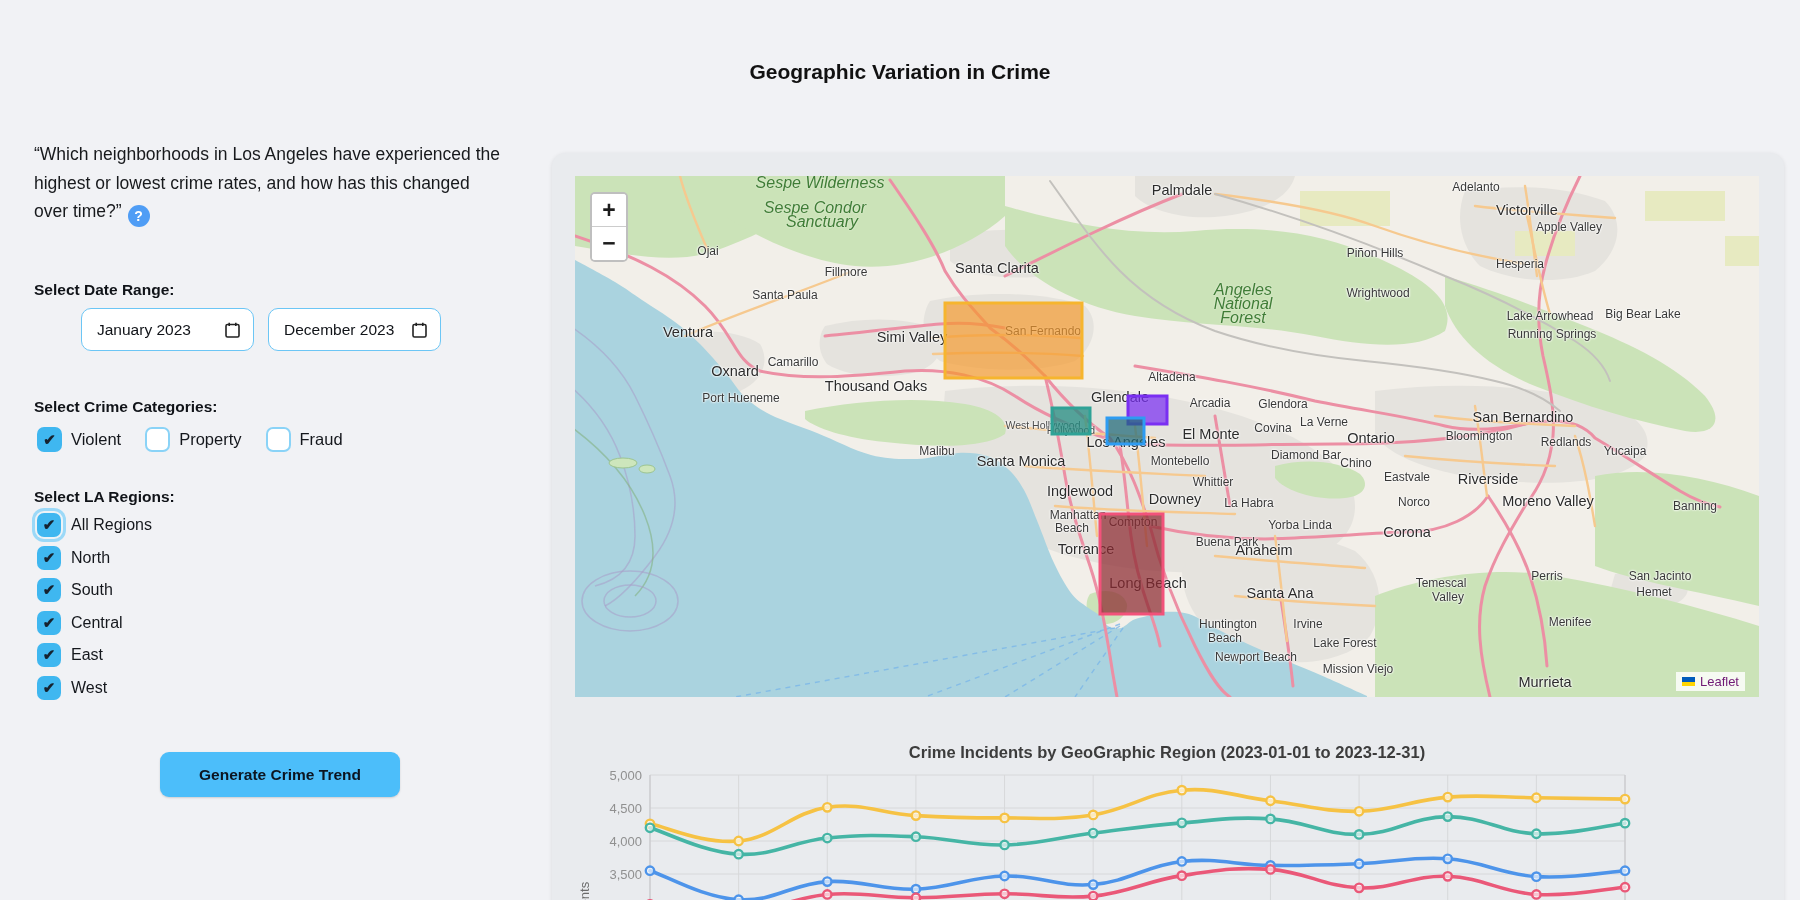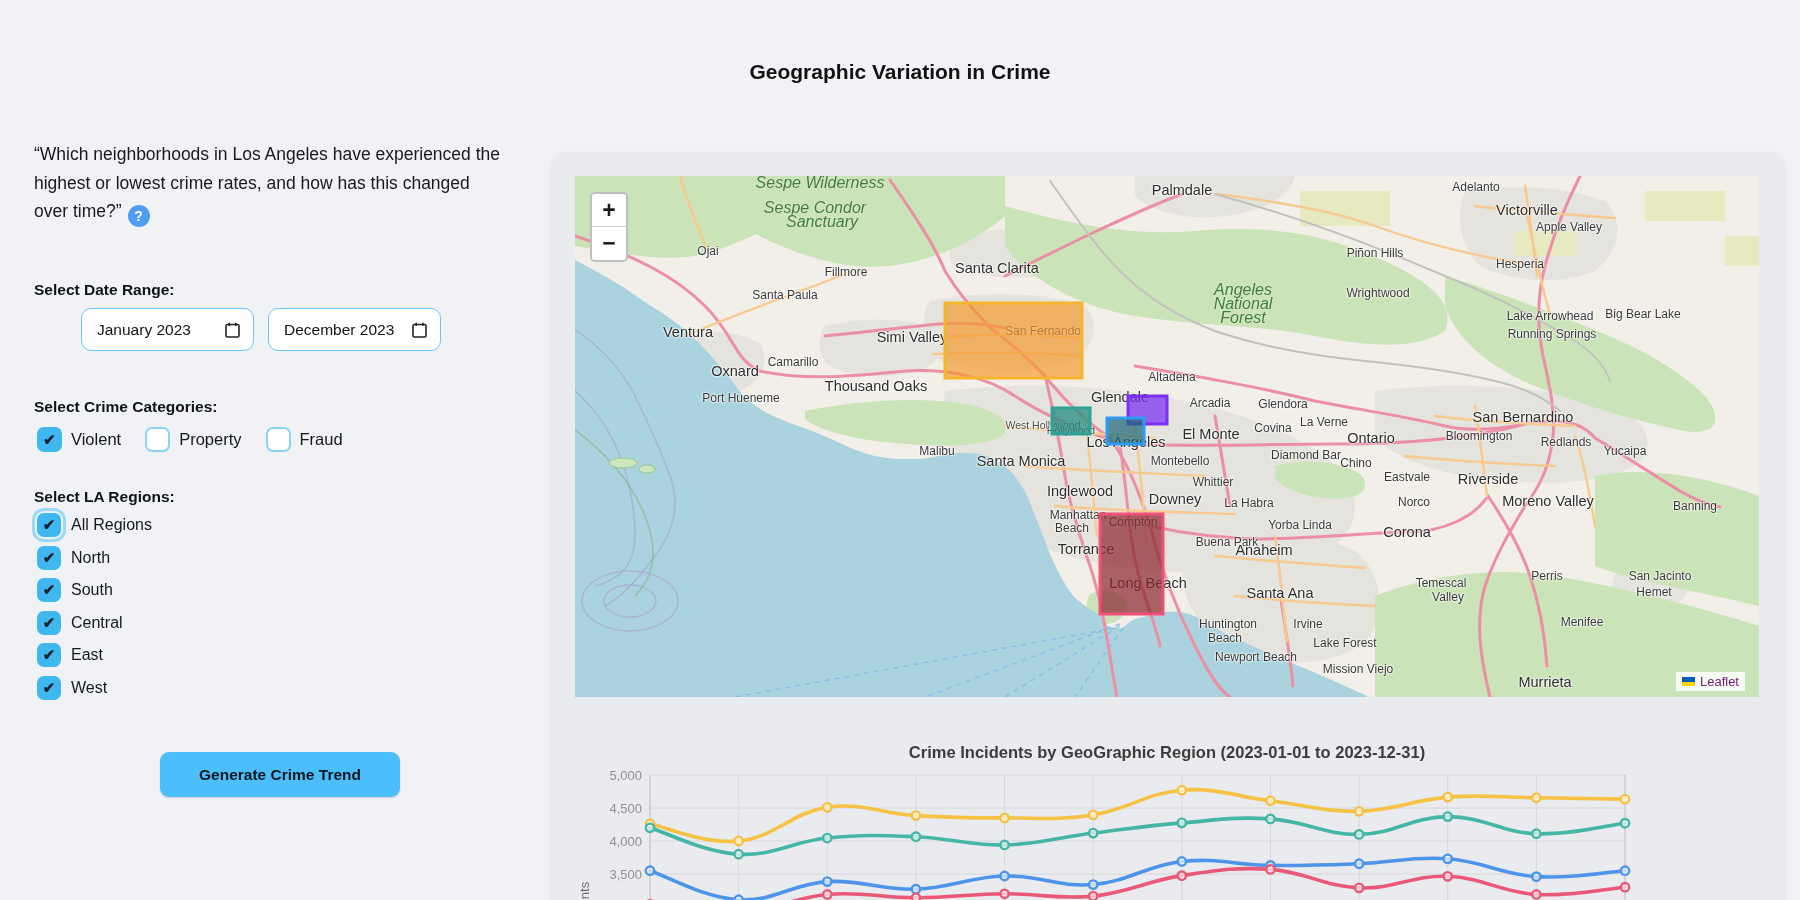--- a/index.html
+++ b/index.html
@@ -304,21 +304,21 @@
         <span class="mlabel md" style="left: 733px; top: 448px;">Irvine</span>
         <span class="mlabel md" style="left: 681px; top: 481px;">Newport Beach</span>
         <span class="mlabel md" style="left: 770px; top: 467px;">Lake Forest</span>
         <span class="mlabel md" style="left: 783px; top: 493px;">Mission Viejo</span>
         <span class="mlabel lg" style="left: 970px; top: 506px;">Murrieta</span>
         <span class="mlabel md" style="left: 866px; top: 407px;">Temescal</span>
         <span class="mlabel md" style="left: 873px; top: 421px;">Valley</span>
         <span class="mlabel md" style="left: 972px; top: 400px;">Perris</span>
         <span class="mlabel md" style="left: 1085px; top: 400px;">San Jacinto</span>
         <span class="mlabel md" style="left: 1079px; top: 416px;">Hemet</span>
-        <span class="mlabel md" style="left: 995px; top: 446px; margin-left: 12px;">Menifee</span>
+        <span class="mlabel md" style="left: 995px; top: 446px;">Menifee</span>
         <span class="mlabel md" style="left: 832px; top: 301px;">Eastvale</span>
         <span class="mlabel md" style="left: 839px; top: 326px;">Norco</span>
         <span class="mlabel lg" style="left: 973px; top: 325px;">Moreno Valley</span>
         <span class="mlabel md" style="left: 1120px; top: 330px;">Banning</span>
         <span class="mlabel lg" style="left: 832px; top: 356px;">Corona</span>
         <span class="mlabel lg" style="left: 913px; top: 303px;">Riverside</span>
         <span class="mlabel lg" style="left: 948px; top: 241px;">San Bernardino</span>
         <span class="mlabel md" style="left: 904px; top: 260px;">Bloomington</span>
         <span class="mlabel md" style="left: 991px; top: 266px;">Redlands</span>
         <span class="mlabel md" style="left: 1050px; top: 275px;">Yucaipa</span>

